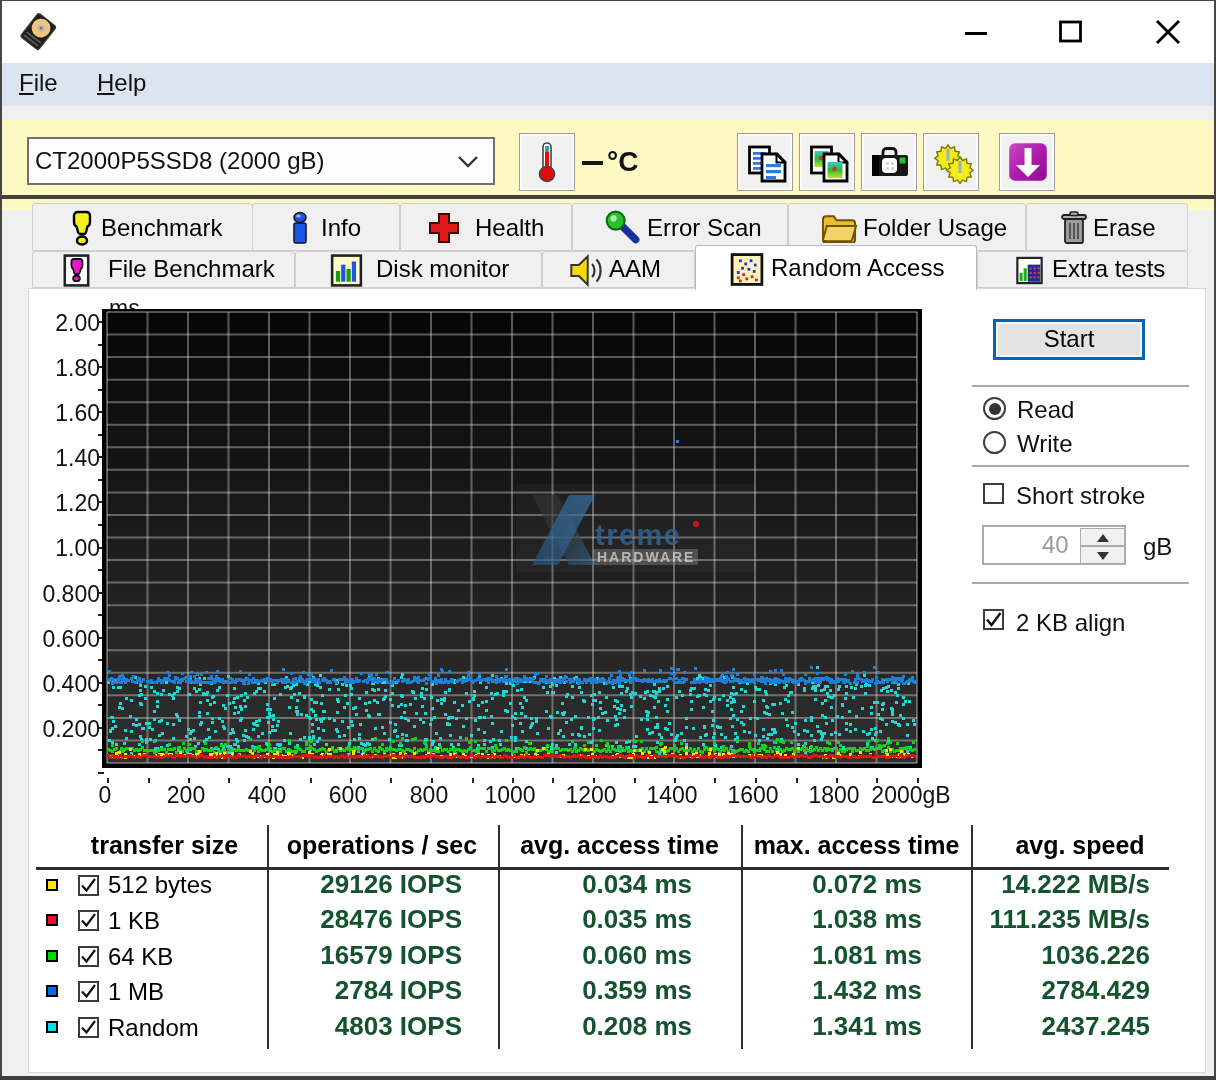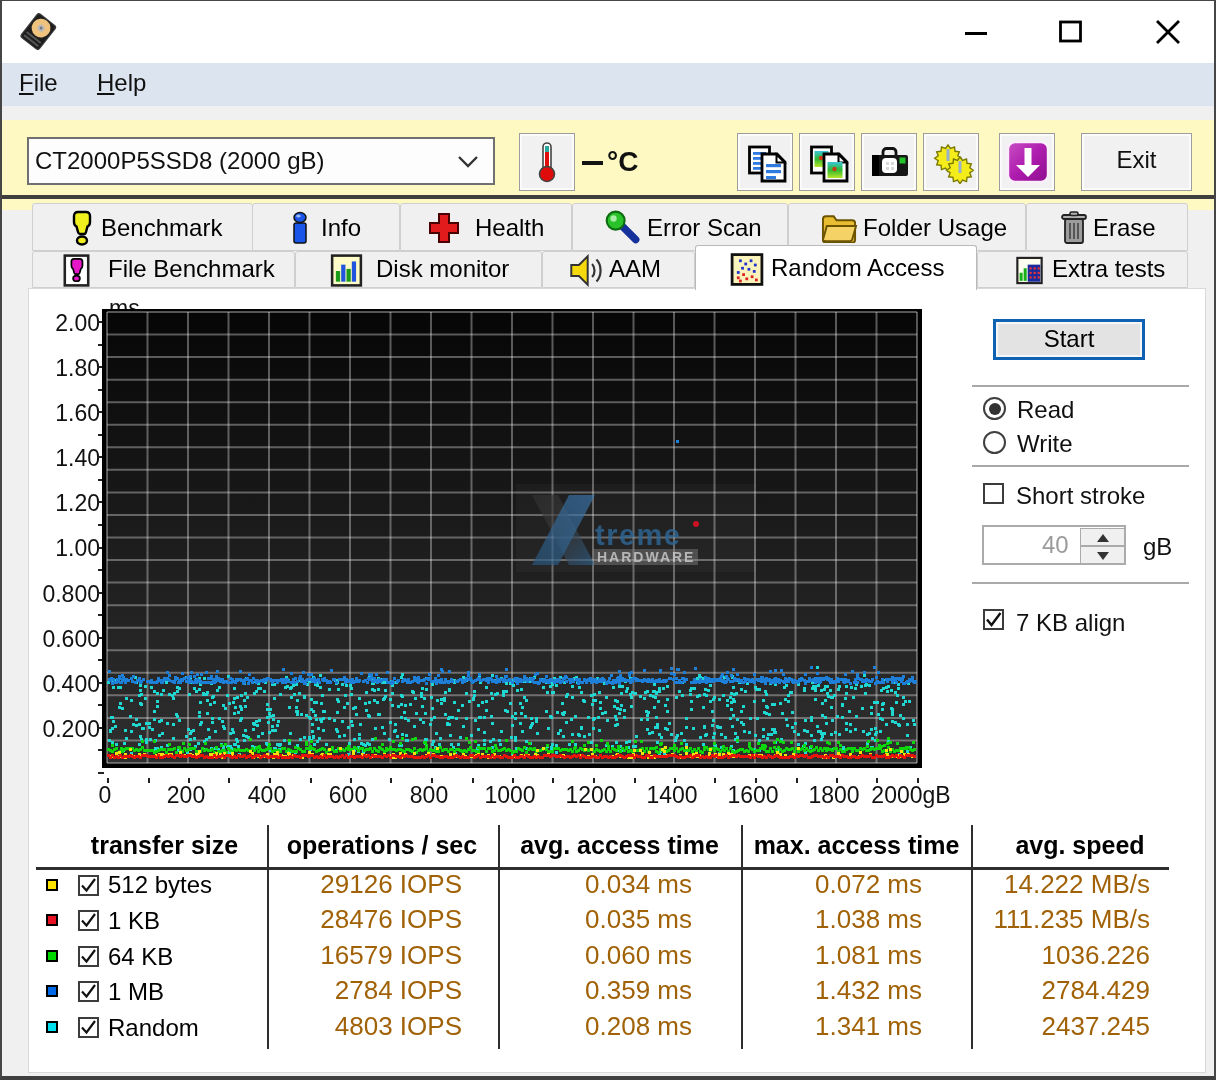--- a/index.html
+++ b/index.html
@@ -61,21 +61,21 @@
 #spin .num { position:absolute; left:11px; top:4px; font-size:24px; color:#9b9b9b;margin-left:47px; }
 .spbtn { position:absolute; left:96px; width:45px; height:18px; background:#f0f0f0; border:1px solid #ababab; }
 .arr { width:0; height:0; position:absolute; left:16px; }
 
 .th { position:absolute; top:830px; font-size:25px; font-weight:bold; color:#000; text-align:center; }
 #hline { position:absolute; left:34px; top:866px; width:1133px; height:3px; background:#2e2e2e; }
 .vline { position:absolute; top:824px; width:2px; height:224px; background:#2e2e2e; }
 .sw { position:absolute; left:44px; width:12px; height:12px; border:2px solid #000; }
 .tcb { position:absolute; left:76px; width:21px; height:21px; border:2px solid #3c3c3c; background:#fff; }
 .tlab { position:absolute; left:106px; font-size:24px; color:#000; }
-.tnum { position:absolute; font-size:26px; font-weight:normal; color:#a16207; text-align:right; }
+.tnum { position:absolute; font-size:26px; font-weight:bold; color:#14532d; text-align:right; }
 svg.ck { position:absolute; left:-2px; top:-2px; }
 </style></head>
 <body>
 
 <div id="titlebar">
   <svg class="abs" style="left:17px;top:12px" width="38" height="38" viewBox="0 0 38 38">
     <g transform="rotate(38 19 19)">
       <rect x="7" y="3" width="24" height="31" rx="3" fill="#3a3a3a"></rect>
       <rect x="8.2" y="4.2" width="21.6" height="28.6" rx="2.5" fill="#1d1d1d"></rect>
       <circle cx="19" cy="14" r="9.4" fill="#efc27e"></circle>
@@ -191,21 +191,20 @@
           <linearGradient id="pur" x1="0" y1="0" x2="1" y2="1">
         <stop offset="0" stop-color="#c94fc4"></stop>
             <stop offset="0.5" stop-color="#ae1cae"></stop>
             <stop offset="1" stop-color="#8d0d8d"></stop>
       </linearGradient>
         </defs>
       <rect x="2" y="3" width="40" height="40" rx="7" fill="url(#pur)" stroke="#fbeefb" stroke-width="2.4"></rect>
       <path d="M18.5 9 h7 v17 h8.5 L22 38 10 26 h8.5 z" fill="#fff"></path>
     </svg>
   </div>
-  <div id="exitbtn">Exit</div>
 </div>
 
 <div id="darkline"></div>
 
 <div class="tab trow1" style="left:30px;width:221px">
   <svg class="ic" style="left:36px;top:6px" width="26" height="36" viewBox="0 0 26 36">
     <path d="M9 2 q-4 0 -4 4 v6 q0 3.5 2.5 4.5 l1.5 5.5 q.5 2 2 2 h4 q1.5 0 2-2 l1.5-5.5 Q21 15.5 21 12 V6 q0-4 -4-4 z" fill="#eff01e" stroke="#000" stroke-width="2.4"></path>
     <ellipse cx="13" cy="30.5" rx="5" ry="4" fill="#eff01e" stroke="#000" stroke-width="2.4"></ellipse>
   </svg>
   <div class="tx" style="left:68px">Benchmark</div>
@@ -3451,21 +3450,21 @@
       <div class="arr" style="top:5px;border-left:6px solid transparent;border-right:6px solid transparent;border-top:8px solid #333"></div>
     </div>
 </div>
 <div class="rlab" style="left:1141px;top:532px">gB</div>
 <div class="sep" style="top:581px"></div>
 <div class="cbox" style="top:608px">
   <svg class="ck" width="21" height="21" viewBox="0 0 21 21">
       <path d="M4 10.5 l4.5 5.5 9-12" fill="none" stroke="#111" stroke-width="2.4"></path>
     </svg>
 </div>
-<div class="rlab" style="left:1014px;top:608px">7 KB align</div>
+<div class="rlab" style="left:1014px;top:608px">2 KB align</div>
 
 <div class="th" style="left:60px;width:205px">transfer size</div>
 <div class="th" style="left:265px;width:230px">operations / sec</div>
 <div class="th" style="left:496px;width:243px">avg. access time</div>
 <div class="th" style="left:739px;width:231px">max. access time</div>
 <div class="th" style="left:970px;width:216px">avg. speed</div>
 <div id="hline"></div>
 <div class="vline" style="left:265px"></div>
 <div class="vline" style="left:496px"></div>
 <div class="vline" style="left:739px"></div>

